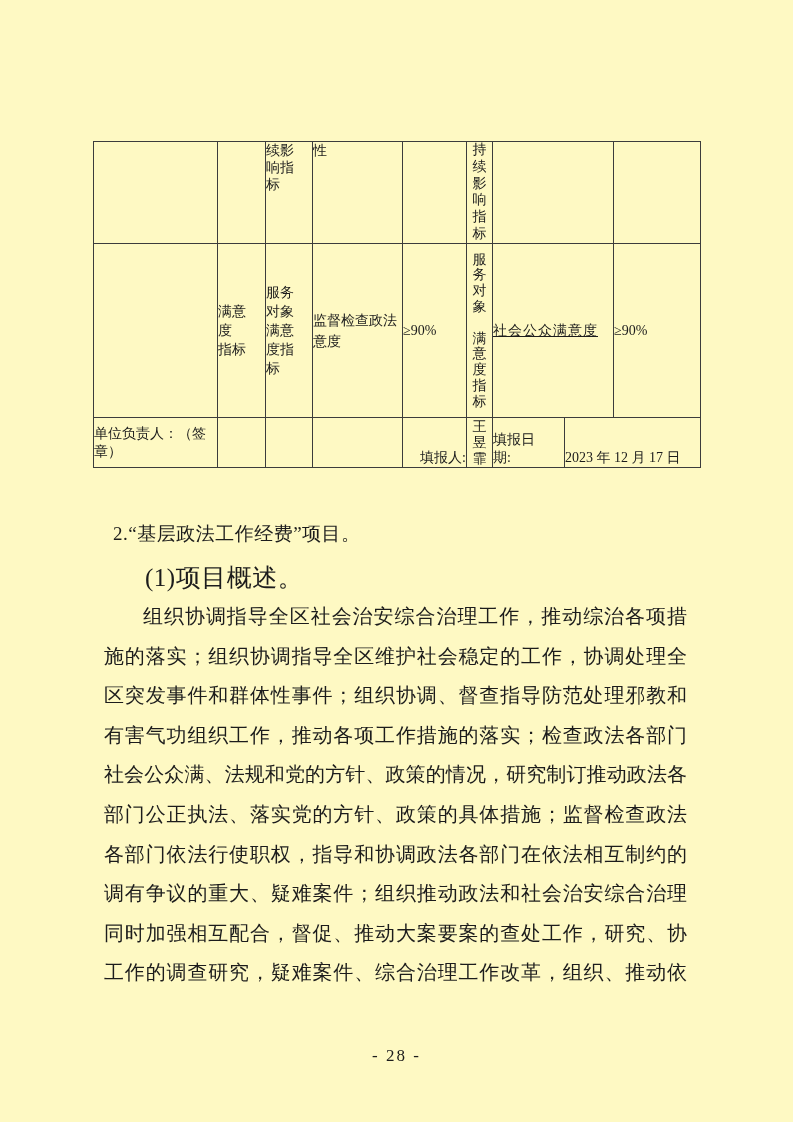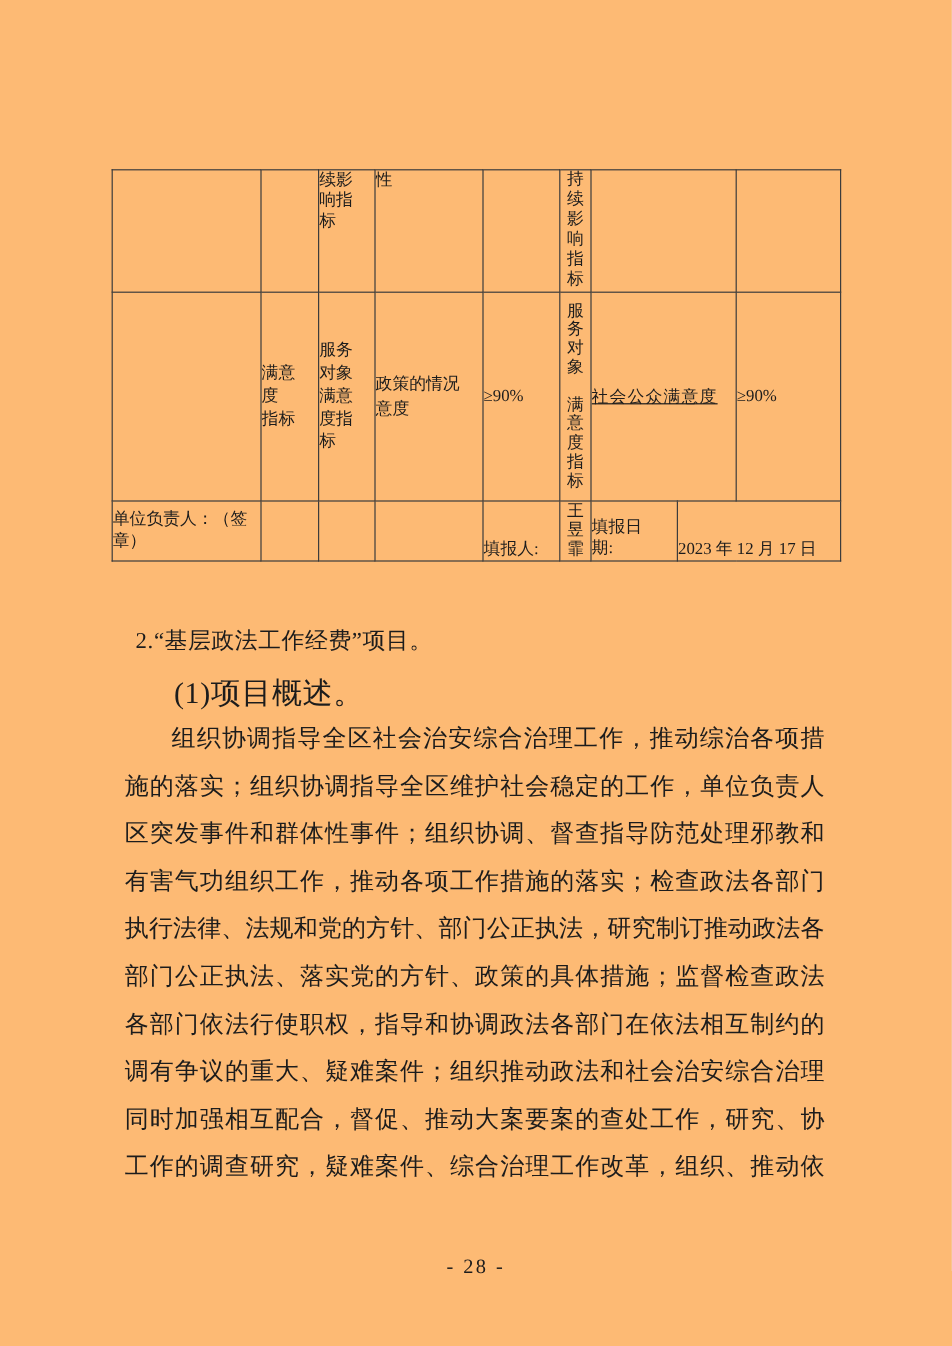--- a/index.html
+++ b/index.html
@@ -4,21 +4,21 @@
 <style>
   html, body { margin: 0; padding: 0; }
   body {
     width: 793px; height: 1122px;
     background: #e8e8e8;
     font-family: "Liberation Serif", "DejaVu Serif", serif;
   }
   .page {
     position: relative;
     width: 793px; height: 1122px;
-    background: #fdba74;
+    background: #fef9c3;
     color: #1c1c1c;
     overflow: hidden;
   }
 
   
   table.report {
     position: absolute;
     left: 93px; top: 141px;
     border-collapse: collapse;
     table-layout: fixed;
@@ -39,21 +39,21 @@
   .cell-contind      { padding: 2px 0 0 6px; line-height: 17px; text-align: left; }
   .cell-xing         { padding: 2px 0 0 5px; line-height: 17px; text-align: left; }
   .cell-vert-top     { text-align: center; line-height: 16.8px; padding-top: 1px; }
   .cell-vert-mid     { text-align: center; line-height: 15.8px; }
   .cell-myzb         { padding-left: 7px; line-height: 19px; }
   .cell-fwdx         { padding-left: 6px; line-height: 19px; }
   .cell-shgz         { padding-left: 7px; line-height: 21px; }
   .cell-pct          { padding-left: 7px; }
   .cell-shgz2        { padding-left: 8px; letter-spacing: 1px; text-decoration: underline; }
   .cell-unit-head    { padding-left: 5px; line-height: 18px; }
-  .cell-filler       { padding: 0 0 3px 7px; }
+  .cell-filler       { padding: 0 0 3px 7px; text-align: right; }
   .cell-name         { text-align: center; line-height: 16px; }
   .cell-date-label   { padding: 0 0 3px 6px; line-height: 18px; }
   .cell-date-value   { padding: 0 0 3px 6px; }
 
   
   .heading {
     position: absolute; left: 113px; top: 521px;
     font-size: 19px; letter-spacing: 0.5px; text-align: center;
   }
   .subheading {
@@ -120,21 +120,21 @@
     <tr style="height:174px">
       <td></td>
       <td class="pre v-mid cell-myzb">满意
 度
 指标</td>
       <td class="pre v-mid cell-fwdx">服务
 对象
 满意
 度指
 标</td>
-      <td class="pre v-mid cell-shgz">政策的情况
+      <td class="pre v-mid cell-shgz">监督检查政法
 意度</td>
       <td class="v-mid cell-pct">≥90%</td>
       <td class="pre v-mid cell-vert-mid">服
 务
 对
 象
 
 满
 意
 度
@@ -159,24 +159,24 @@
     </tr>
   </tbody>
     </table>
 
   <div class="heading">2.“基层政法工作经费”项目。</div>
 
   <div class="subheading">(1)项目概述。</div>
 
   <div class="paragraph">
     <div class="para-line first">组织协调指导全区社会治安综合治理工作，推动综治各项措</div>
-    <div class="para-line">施的落实；组织协调指导全区维护社会稳定的工作，单位负责人</div>
+    <div class="para-line">施的落实；组织协调指导全区维护社会稳定的工作，协调处理全</div>
     <div class="para-line">区突发事件和群体性事件；组织协调、督查指导防范处理邪教和</div>
     <div class="para-line">有害气功组织工作，推动各项工作措施的落实；检查政法各部门</div>
-    <div class="para-line">执行法律、法规和党的方针、部门公正执法，研究制订推动政法各</div>
+    <div class="para-line">社会公众满、法规和党的方针、政策的情况，研究制订推动政法各</div>
     <div class="para-line">部门公正执法、落实党的方针、政策的具体措施；监督检查政法</div>
     <div class="para-line">各部门依法行使职权，指导和协调政法各部门在依法相互制约的</div>
     <div class="para-line">调有争议的重大、疑难案件；组织推动政法和社会治安综合治理</div>
     <div class="para-line">同时加强相互配合，督促、推动大案要案的查处工作，研究、协</div>
     <div class="para-line">工作的调查研究，疑难案件、综合治理工作改革，组织、推动依</div>
   </div>
 
   <div class="page-number">- 28 -</div>
 
 </div>

